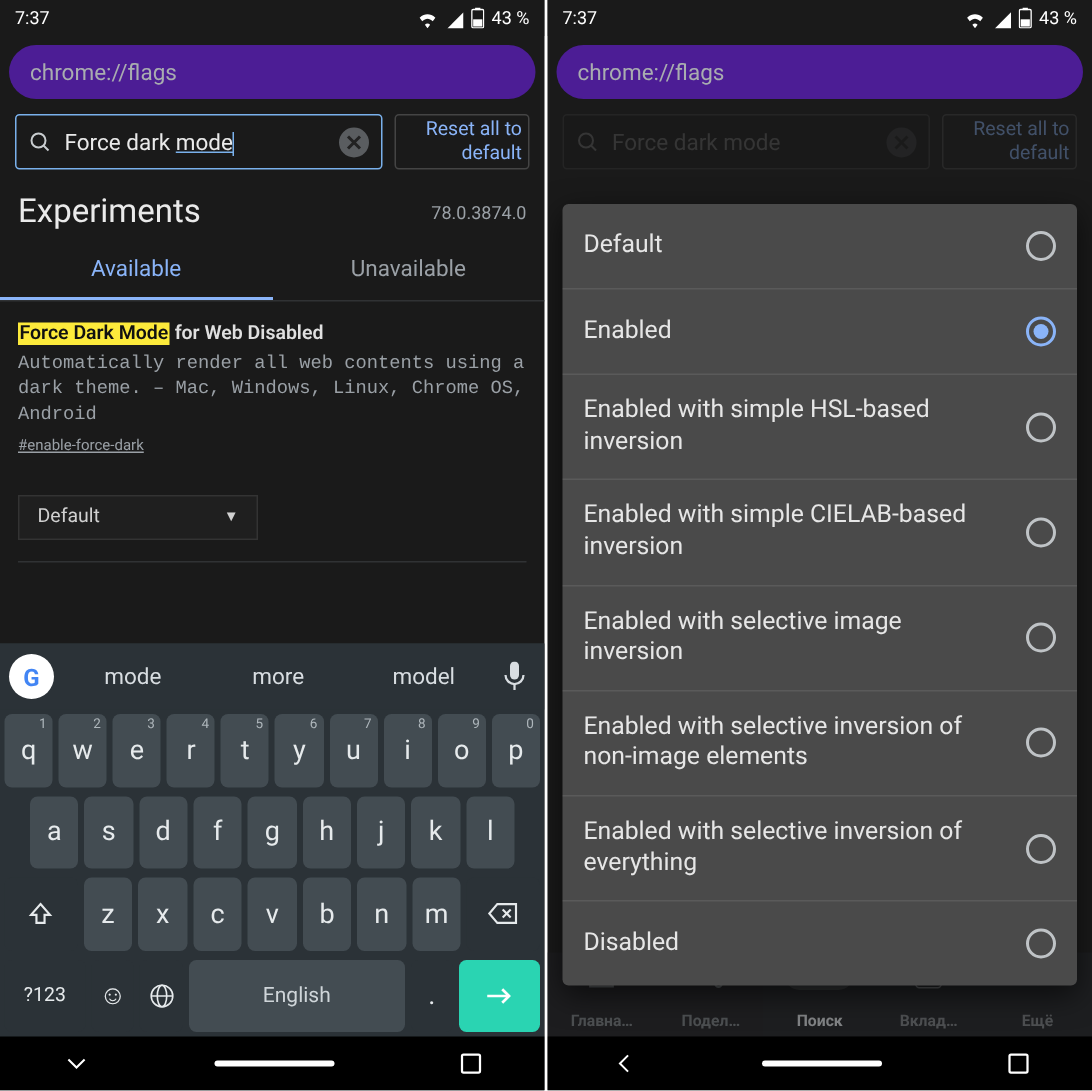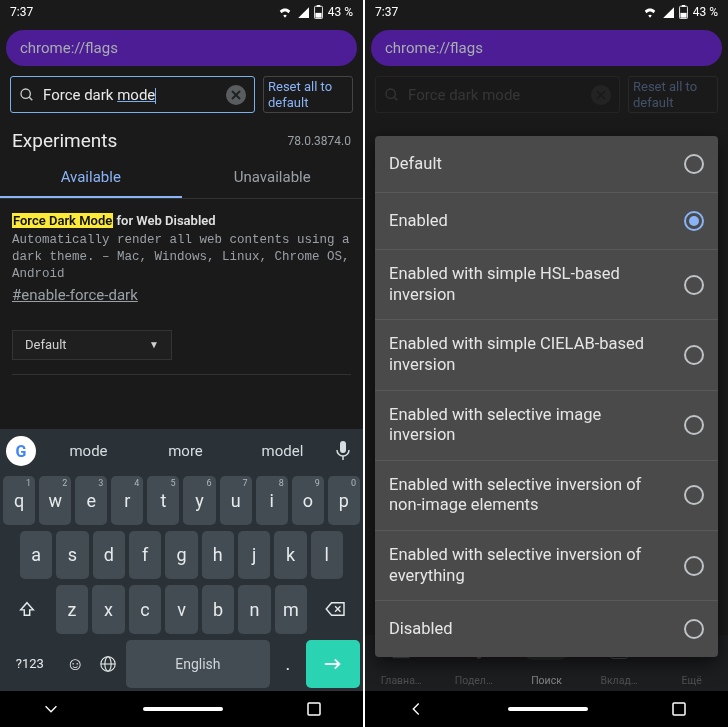--- a/index.html
+++ b/index.html
@@ -24,21 +24,21 @@
     height: 24px;
     display: flex;
     align-items: center;
     padding: 0 10px;
     color: #fff;
     font-size: 12px;
     background: #1a1a1a;
   }
   .statusbar .time { flex: 0 0 auto; }
   .statusbar .spacer { flex: 1; }
-  .statusbar .icons { display: flex; align-items: center; gap: 5px; }
+  .statusbar .icons { display: flex; align-items: flex-end; gap: 5px; }
   .addrbar {
     margin: 6px 6px 4px 6px;
     height: 36px;
     background: #4c1d95;
     border-radius: 18px;
     display: flex;
     align-items: center;
     padding: 0 14px;
     color: #a9adb0;
     font-size: 15px;
@@ -74,29 +74,29 @@
     width:20px; height:20px; border-radius:50%;
     background:#5a5d60; display:flex; align-items:center; justify-content:center;
     color:#222; font-size:12px;
   }
   .resetbtn {
     width: 90px;
     border: 1px solid #444;
     border-radius: 3px;
     color: #8ab4f8;
     font-size: 13px;
-    display:flex; align-items:center; justify-content:center; text-align:left;
+    display:flex; align-items:center; justify-content:center; text-align:right;
     padding: 2px 4px;
     line-height: 1.2;
   }
   .exprow {
     display:flex; align-items:center; justify-content:space-between;
     padding: 8px 12px 4px 12px;
   }
-  .exprow h1 { color:#eaeaea; font-size:19px; font-weight:400; }
+  .exprow h1 { color:#eaeaea; font-size:22px; font-weight:400; }
   .exprow .ver { color:#9aa0a6; font-size:12px; }
   .tabs {
     display:flex; height:42px;
   }
   .tab {
     flex:1; display:flex; align-items:center; justify-content:center;
     color:#9aa0a6; font-size:15px; position:relative;
   }
   .tab.active { color:#8ab4f8; }
   .tab.active::after {
@@ -105,21 +105,21 @@
   }
   .divider { height:1px; background:#303234; }
   .flag {
     padding: 14px 12px;
   }
   .flag .title {
     color:#e0e0e0; font-size:13px; font-weight:600;
   }
   .flag .title .hl { background:#fcea3b; color:#111; padding:0 1px; }
   .flag .desc { color:#9aa0a6; font-size:12.5px; margin-top:4px; line-height:1.35;font-family:Liberation Mono, monospace; }
-  .flag .anchor { color:#9aa0a6; text-decoration:underline; font-size:15px; display:inline-block; margin-top:3px;}
+  .flag .anchor { color:#9aa0a6; text-decoration:underline; font-size:10px; display:inline-block; margin-top:3px;}
   .dropdown {
     margin: 12px 12px 0 12px;
     width: 160px; height:30px;
     background:#1f1f1f; border:1px solid #333;
     display:flex; align-items:center; justify-content:space-between;
     padding: 0 12px; color:#d0d0d0; font-size:13px;
   }
   .dropdown .arrow { font-size:10px; }
   .hr2 { height:1px; background:#303234; margin:14px 12px 0 12px; }
 
@@ -187,21 +187,21 @@
   .radio.sel { border-color:#8ab4f8; }
   .radio.sel .dot { width:10px; height:10px; background:#8ab4f8; border-radius:50%; }
   .optdiv { height:1px; background:#5a5a5a; }
   .bottombar {
     position:absolute; bottom:36px; left:0; right:0;
     height:56px; background:#202124;
     display:flex; align-items:center; justify-content:space-around;
     color:#6f7377; font-size:10.5px;
     opacity:0.6;
   }
-  .bbitem { display:flex; flex-direction:column; align-items:center; gap:14px; width:56px;}
+  .bbitem { display:flex; flex-direction:column; align-items:center; gap:14px; width:56px;font-weight:bold;}
   .bbitem.active { color:#c6cacd; }
   .bbitem .bicon { height:20px; display:flex; align-items:center; justify-content:center;}
   .tabcount { width:18px; height:18px; border:1.5px solid currentColor; border-radius:3px; font-size:10px; display:flex; align-items:center; justify-content:center;}
   .navbar2 { position:absolute; bottom:0; left:0; right:0; }
 
   svg { display:block; }
 </style>
 </head>
 <body>
 

